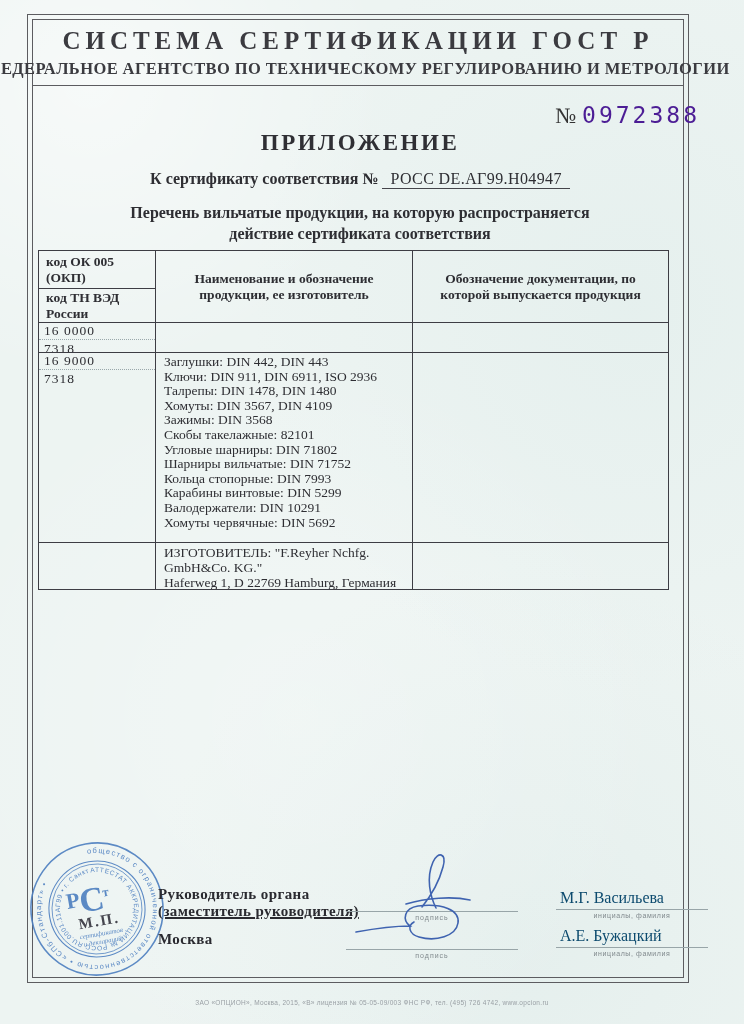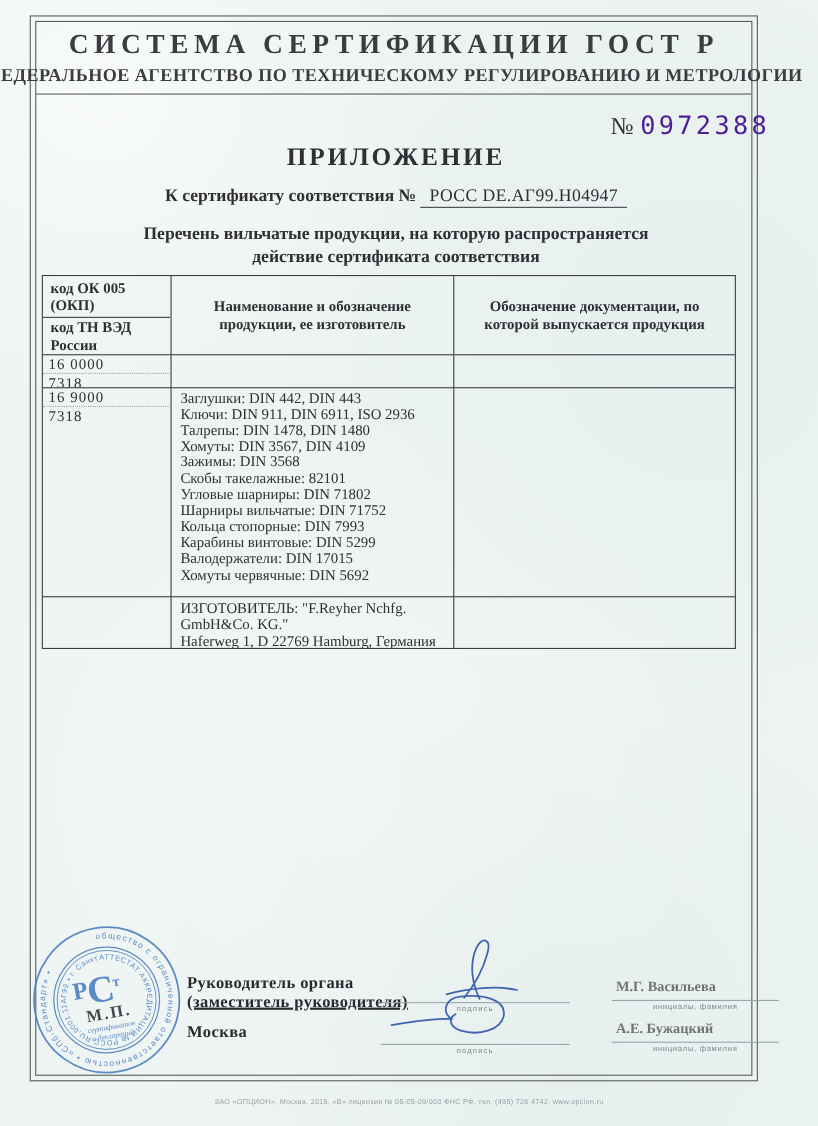--- a/index.html
+++ b/index.html
@@ -58,27 +58,27 @@
   .h1bot { flex:1; display:flex; align-items:center; padding-left:7px; font-weight:bold; }
   .h-center { display:flex; align-items:center; justify-content:center; text-align:center; font-weight:bold; line-height:16px; padding:0 26px; }
   .code-top { border-bottom:1px dotted #9aa8ab; padding:0 4px 1px 5px; line-height:15px; letter-spacing:1px; }
   .code-bot { padding:1px 4px 0 5px; line-height:15px; letter-spacing:1px; }
   .product-list { padding:2px 4px 0 8px; }
   .product-list > div { line-height:14.6px; white-space:nowrap; }
   .manufacturer { padding:2px 4px 0 8px; }
   .manufacturer > div { line-height:15px; white-space:nowrap; }
 
   
-  .role { position:absolute; left:170px; font-size:15px; font-weight:bold; letter-spacing:.4px; line-height:17px; color:#2a2a30; }
+  .role { position:absolute; left:158px; font-size:15px; font-weight:bold; letter-spacing:.4px; line-height:17px; color:#2a2a30; }
   .role-head { top:886px; }
   .role-head .u { text-decoration:underline; text-decoration-thickness:1.5px; }
   .role-expert { top:931px; }
   .sig-line { position:absolute; left:346px; width:172px; border-top:1px solid #98a5a8; }
   .sig-cap { position:absolute; left:346px; width:172px; text-align:center; font-family:"Liberation Sans", sans-serif; font-size:7px; letter-spacing:1px; color:#80898d; }
-  .name { position:absolute; left:560px; font-size:13px; color:#737373; white-space:nowrap;font-weight:bold; }
+  .name { position:absolute; left:560px; font-size:16px; color:#0c4a6e; white-space:nowrap; }
   .name-line { position:absolute; left:556px; width:152px; border-top:1px solid #98a5a8; }
   .name-cap { position:absolute; left:556px; width:152px; text-align:center; font-family:"Liberation Sans", sans-serif; font-size:7px; letter-spacing:.6px; color:#80898d; }
   .sig-svg { position:absolute; }
 
   
   .stamp { position:absolute; left:26px; top:838px; width:142px; height:142px; transform:rotate(-10deg); opacity:.9; }
   .stamp text { fill:#4d7fc0; }
   .stamp .mp { fill:#33333d; font-weight:bold; letter-spacing:2px; }
   .stamp .tiny { font-style:italic; }
 
@@ -138,21 +138,21 @@
       <div>Заглушки: DIN 442, DIN 443</div>
       <div>Ключи: DIN 911, DIN 6911, ISO 2936</div>
       <div>Талрепы: DIN 1478, DIN 1480</div>
       <div>Хомуты: DIN 3567, DIN 4109</div>
       <div>Зажимы: DIN 3568</div>
       <div>Скобы такелажные: 82101</div>
       <div>Угловые шарниры: DIN 71802</div>
       <div>Шарниры вильчатые: DIN 71752</div>
       <div>Кольца стопорные: DIN 7993</div>
       <div>Карабины винтовые: DIN 5299</div>
-      <div>Валодержатели: DIN 17015</div>
+      <div>Валодержатели: DIN 10291</div>
       <div>Хомуты червячные: DIN 5692</div>
     </div>
   <div class="tc last-col"></div>
 
   <div class="tc last-row"></div>
   <div class="tc last-row manufacturer">
       <div>ИЗГОТОВИТЕЛЬ: "F.Reyher Nchfg.</div>
       <div>GmbH&amp;Co. KG."</div>
       <div>Haferweg 1, D 22769 Hamburg, Германия</div>
     </div>

